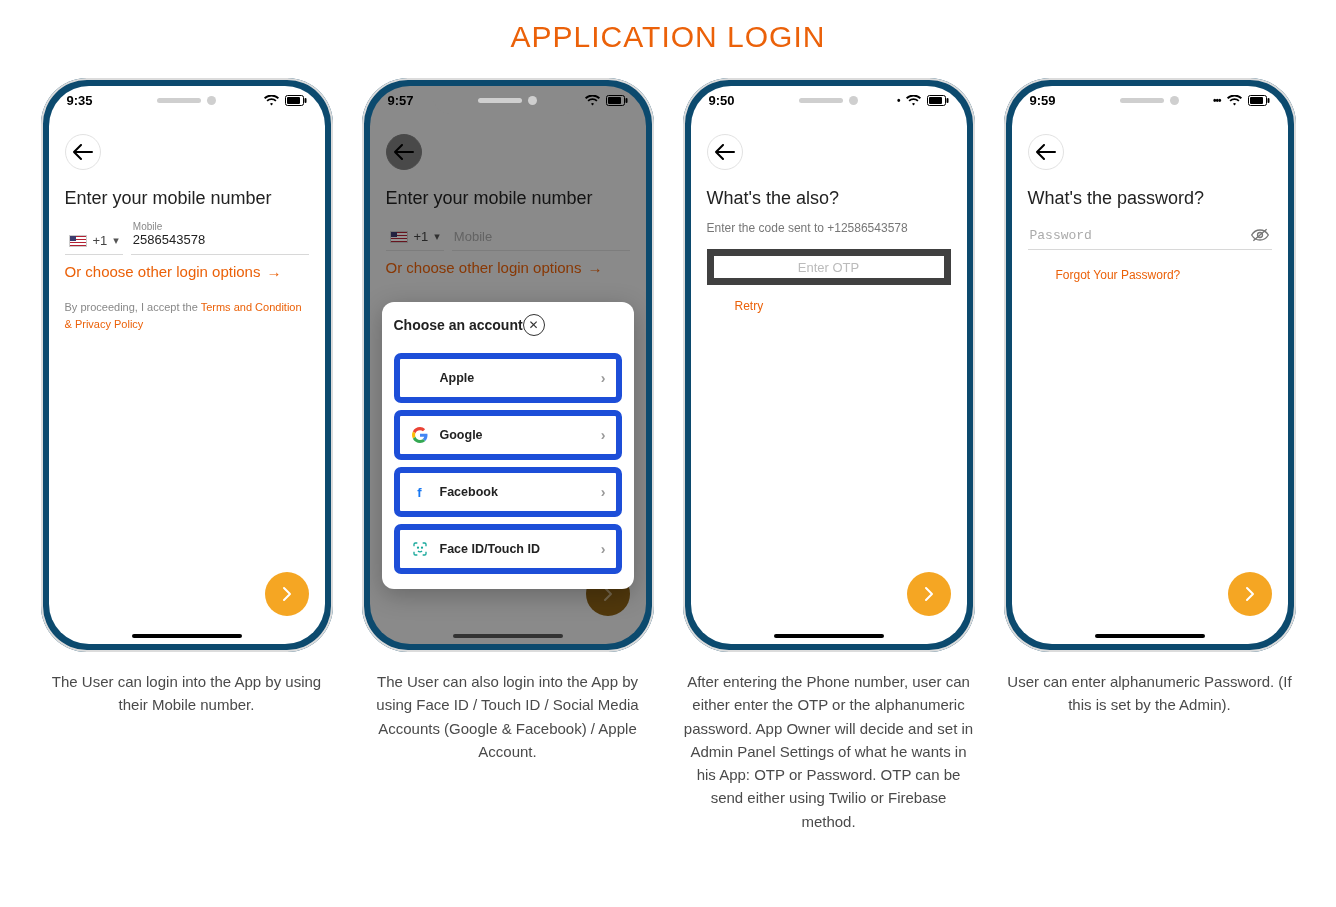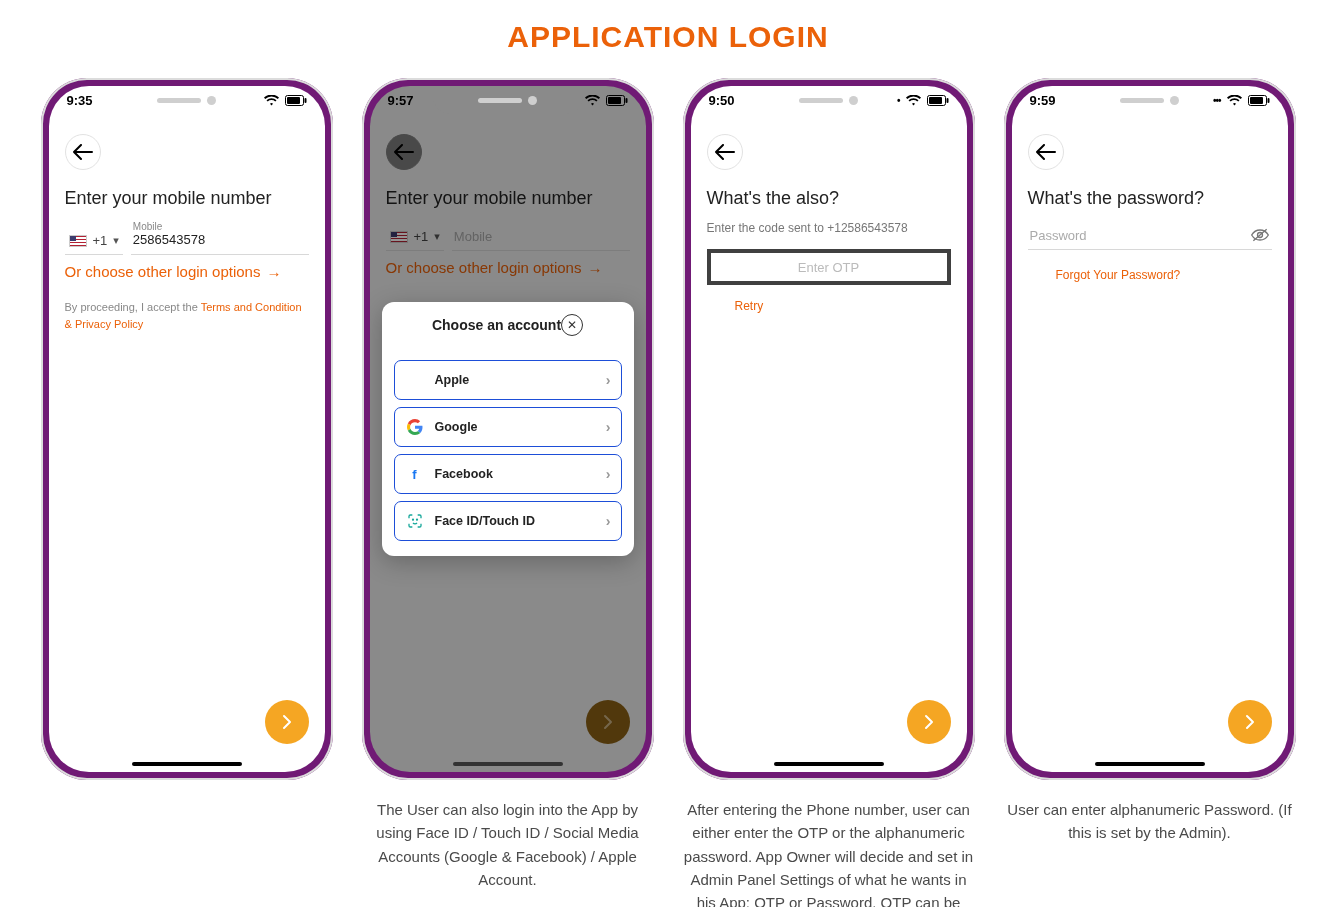--- a/index.html
+++ b/index.html
@@ -1,24 +1,24 @@
 <!DOCTYPE html>
 <html><head>
 <meta charset="utf-8">
 <style>
   :root { --accent:#eb6109; --fab:#f5a623; --faint:#aaaaaa; --text:#222; }
   *{box-sizing:border-box;}
   body{margin:0;background:#ffffff;font-family:"Segoe UI",Arial,sans-serif;color:#444;}
   .page{width:1336px;margin:0 auto;padding:10px 0 40px;}
-  h1.page-title{text-align:center;color:var(--accent);font-weight:700;letter-spacing:1px;font-size:30px;margin:10px 0 24px;}
+  h1.page-title{text-align:center;color:var(--accent);font-weight:400;letter-spacing:1px;font-size:30px;margin:10px 0 24px;}
   .row{display:flex;gap:28px;justify-content:center;align-items:flex-start;padding:0 40px;}
   .col{flex:1;display:flex;flex-direction:column;align-items:center;gap:18px;min-width:0;}
 
   
-  .phone{position:relative;width:292px;height:702px;border-radius:46px;background:#701a75; box-shadow:0 0 0 2px #dcdcdc inset;}
+  .phone{position:relative;width:292px;height:574px;border-radius:46px;background:#0c4a6e; box-shadow:0 0 0 2px #dcdcdc inset;}
   .phone-inner{position:absolute;inset:8px;border-radius:40px;background:#ffffff;overflow:hidden;}
   .phone.dimmed .phone-inner{background:#8a8a8a;}
   .notch{position:absolute;left:50%;top:0;transform:translateX(-50%);width:150px;height:28px;background:inherit;border-radius:0 0 18px 18px;z-index:5;display:flex;align-items:center;justify-content:center;gap:6px;}
   .notch::before{content:"";width:44px;height:5px;border-radius:3px;background:#cfcfcf;}
   .notch::after{content:"";width:9px;height:9px;border-radius:50%;background:#cfcfcf;}
 
   .statusbar{position:absolute;top:0;left:0;right:0;height:28px;display:flex;justify-content:space-between;align-items:center;padding:0 18px;z-index:6;font-size:13px;color:#000;font-weight:600;}
   .statusbar .right{display:flex;gap:6px;align-items:center;}
   .dots{letter-spacing:-1px;font-size:10px;}
   .phone.dimmed .screen-base{filter:brightness(0.58);}
@@ -44,32 +44,32 @@
   .fine{font-size:11px;color:#888;margin-top:18px;line-height:1.5;}
   .fine a{color:var(--accent);text-decoration:none;}
 
   .fab{position:absolute;right:16px;bottom:28px;width:44px;height:44px;border-radius:50%;background:var(--fab);display:flex;align-items:center;justify-content:center;color:#fff;font-size:20px;}
   .dimmed .fab{background:#8b6114;color:#bfa77a;}
   .home-ind{position:absolute;bottom:6px;left:50%;transform:translateX(-50%);width:110px;height:4px;border-radius:3px;background:#000;z-index:20;}
   .phone.dimmed .home-ind{background:#333;}
 
   
   .sheet{position:absolute;left:12px;right:12px;top:216px;background:#fff;border-radius:12px;box-shadow:0 6px 24px rgba(0,0,0,.25);padding:12px 12px 8px;z-index:30;}
-  .sheet-h{display:flex;align-items:center;justify-content:center;margin-bottom:24px;}
+  .sheet-h{display:flex;align-items:center;justify-content:flex-start;margin-bottom:17px;}
   .sheet-title{font-weight:600;font-size:14px;color:#222;}
   .sheet-close{width:22px;height:22px;border-radius:50%;border:1px solid #333;display:flex;align-items:center;justify-content:center;font-size:12px;color:#333;}
-  .opt{display:flex;align-items:center;gap:10px;border:1px solid #1d4ed8;border-radius:7px;padding:9px 10px;margin-bottom:7px;font-size:12.5px;color:#222;font-weight:600;}
+  .opt{display:flex;align-items:center;gap:10px;border:6px solid #1d4ed8;border-radius:7px;padding:9px 10px;margin-bottom:7px;font-size:12.5px;color:#222;font-weight:600;}
   .opt .oi{width:20px;height:20px;border-radius:50%;display:flex;align-items:center;justify-content:center;font-size:13px;}
   .opt .cv{margin-left:auto;color:#999;font-size:14px;}
 
   
   .sub{font-size:12px;color:#777;margin:6px 0 14px;}
-  .otp{border:4px solid #404040;height:36px;display:flex;align-items:center;justify-content:center;color:#bbb;font-size:13px;}
+  .otp{border:7px solid #404040;height:36px;display:flex;align-items:center;justify-content:center;color:#bbb;font-size:13px;}
   .retry{color:var(--accent);font-size:12px;margin-top:14px;display:inline-block;padding-left:28px;}
-  .pwd{display:flex;align-items:center;border-bottom:1px solid #d8d8d8;padding:6px 2px; margin-top:6px;}
+  .pwd{display:flex;align-items:center;border-bottom:1px solid #d8d8d8;padding:6px 2px; margin-top:6px;font-family:Liberation Mono, monospace;}
   .pwd .ph{flex:1;color:#aaa;font-size:13px;}
   .pwd .eye{color:#888;}
 
   .caption{text-align:center;font-size:15px;line-height:1.55;color:#4a4a4a;max-width:300px;}
 
   svg{display:block;}
 </style>
 </head>
 <body>
 
@@ -130,20 +130,21 @@
               <span>
                 <svg width="10" height="16" viewBox="0 0 10 16">
                     <path d="M2 2l6 6-6 6" stroke="#fff" stroke-width="2" fill="none" stroke-linecap="round" stroke-linejoin="round"></path>
                   </svg>
               </span>
             </div>
           </div>
           <div class="home-ind"></div>
         </div>
       </div>
+      <div class="caption">The User can login into the App by using their Mobile number.</div>
     </div>
 
     <div class="col">
       <div class="phone dimmed">
         <div class="phone-inner">
           <div class="notch"></div>
           <div class="statusbar">
             <span>9:57</span>
             <span class="right">
               <span>

